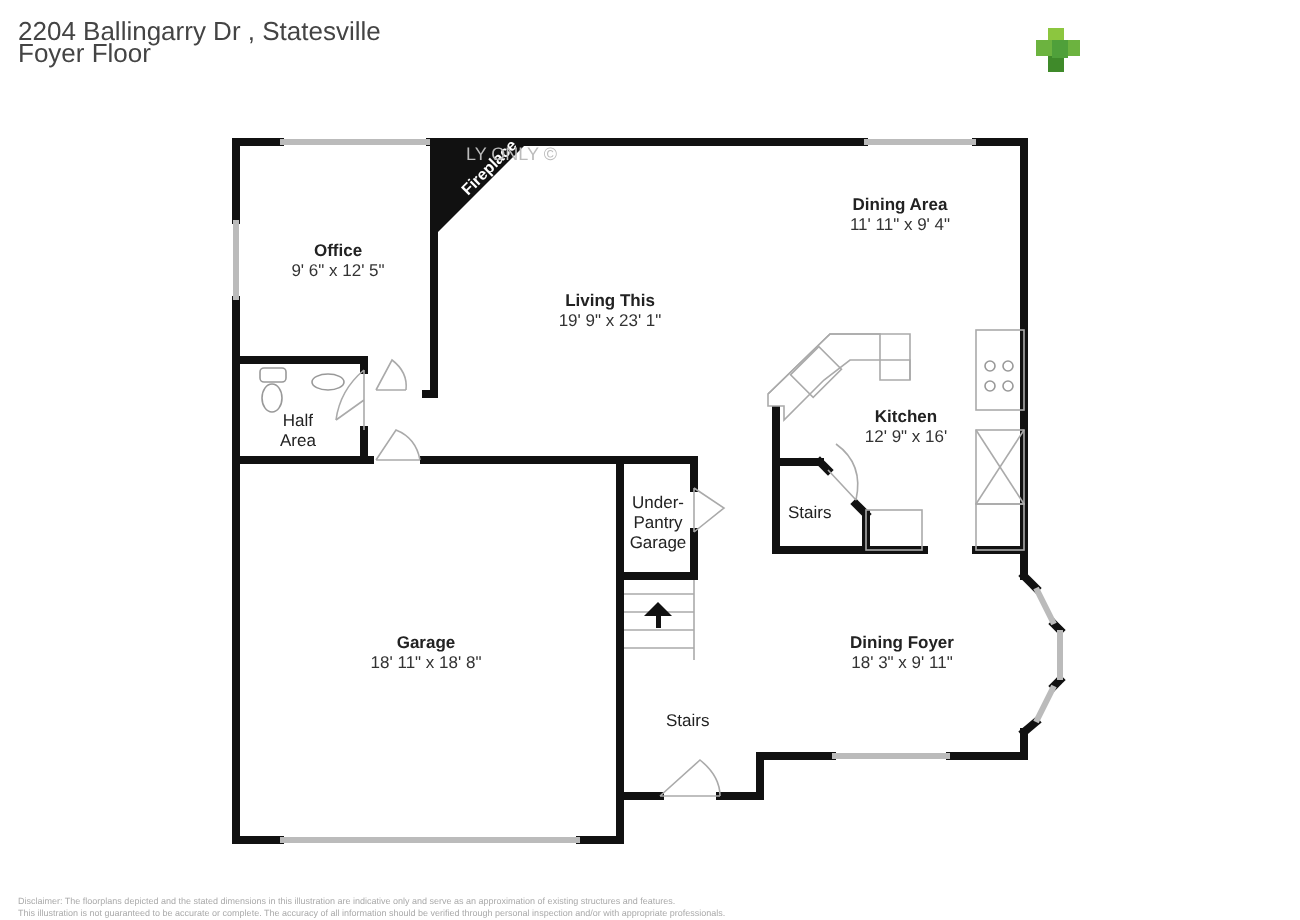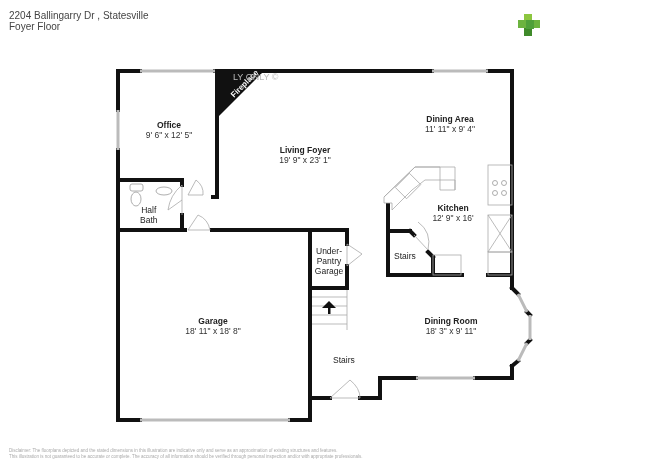--- a/index.html
+++ b/index.html
@@ -1,18 +1,18 @@
 <!DOCTYPE html>
 <html><head>
 <meta charset="utf-8">
 <style>
   html, body { margin: 0; padding: 0; background: #ffffff; }
   body { width: 650px; height: 460px; position: relative; overflow: hidden;
          font-family: "Liberation Sans", sans-serif; color: #222; }
-  .hdr { position: absolute; left: 9px; top: 10px; font-size: 10px; color: #444; line-height: 11px; }
+  .hdr { position: absolute; left: 9px; top: 10px; font-size: 13px; color: #444; line-height: 11px; }
   .logo { position: absolute; left: 518px; top: 14px; display: flex; align-items: center; }
   .logo-text { font-size: 12px; font-weight: bold; margin-left: 4px; letter-spacing: -0.2px; }
   .logo-text .a { color: #2b2b2b; }
   .logo-text .b { color: #5aa133; }
   svg.plan { position: absolute; left: 0; top: 0; }
   .room { position: absolute; text-align: center; transform: translateX(-50%); white-space: nowrap; }
   .room .n { font-size: 8.5px; font-weight: bold; color: #222; line-height: 10px; }
   .room .d { font-size: 8.5px; color: #333; line-height: 10px; }
   .lbl { position: absolute; font-size: 8.5px; font-weight: normal; text-align: center; line-height: 10px; color: #222; }
   .disc { position: absolute; left: 9px; top: 448px; width: 640px; font-size: 4.5px; color: #aaa; line-height: 6px; white-space: nowrap; overflow: hidden; }
@@ -151,43 +151,43 @@
     <circle cx="495" cy="193" r="2.5"></circle>
     <circle cx="504" cy="193" r="2.5"></circle>
   </g>
 </svg>
 
 <div class="room" style="left:169px; top:120px;">
   <div class="n">Office</div>
   <div class="d">9' 6" x 12' 5"</div>
 </div>
 <div class="room" style="left:305px; top:145px;">
-  <div class="n">Living Foyer</div>
+  <div class="n">Living This</div>
   <div class="d">19' 9" x 23' 1"</div>
 </div>
-<div class="room" style="left:450px; top:114px;">
+<div class="room" style="left:450px; top:97px;">
   <div class="n">Dining Area</div>
   <div class="d">11' 11" x 9' 4"</div>
 </div>
 <div class="room" style="left:453px; top:203px;text-align:center;">
   <div class="n">Kitchen</div>
   <div class="d">12' 9" x 16'</div>
 </div>
 <div class="room" style="left:213px; top:316px;">
   <div class="n">Garage</div>
   <div class="d">18' 11" x 18' 8"</div>
 </div>
 <div class="room" style="left:451px; top:316px;">
-  <div class="n">Dining Room</div>
+  <div class="n">Dining Foyer</div>
   <div class="d">18' 3" x 9' 11"</div>
 </div>
 
 <div class="lbl" style="left:140px; top:205px;">
   <div>Half</div>
-  <div>Bath</div>
+  <div>Area</div>
 </div>
 <div class="lbl" style="left:312px; top:246px; width:34px;">
   <div>Under-</div>
   <div>Pantry</div>
   <div>Garage</div>
 </div>
 <div class="lbl" style="left:394px; top:251px;">Stairs</div>
 <div class="lbl" style="left:333px; top:355px;">Stairs</div>
 
 <div class="disc">

